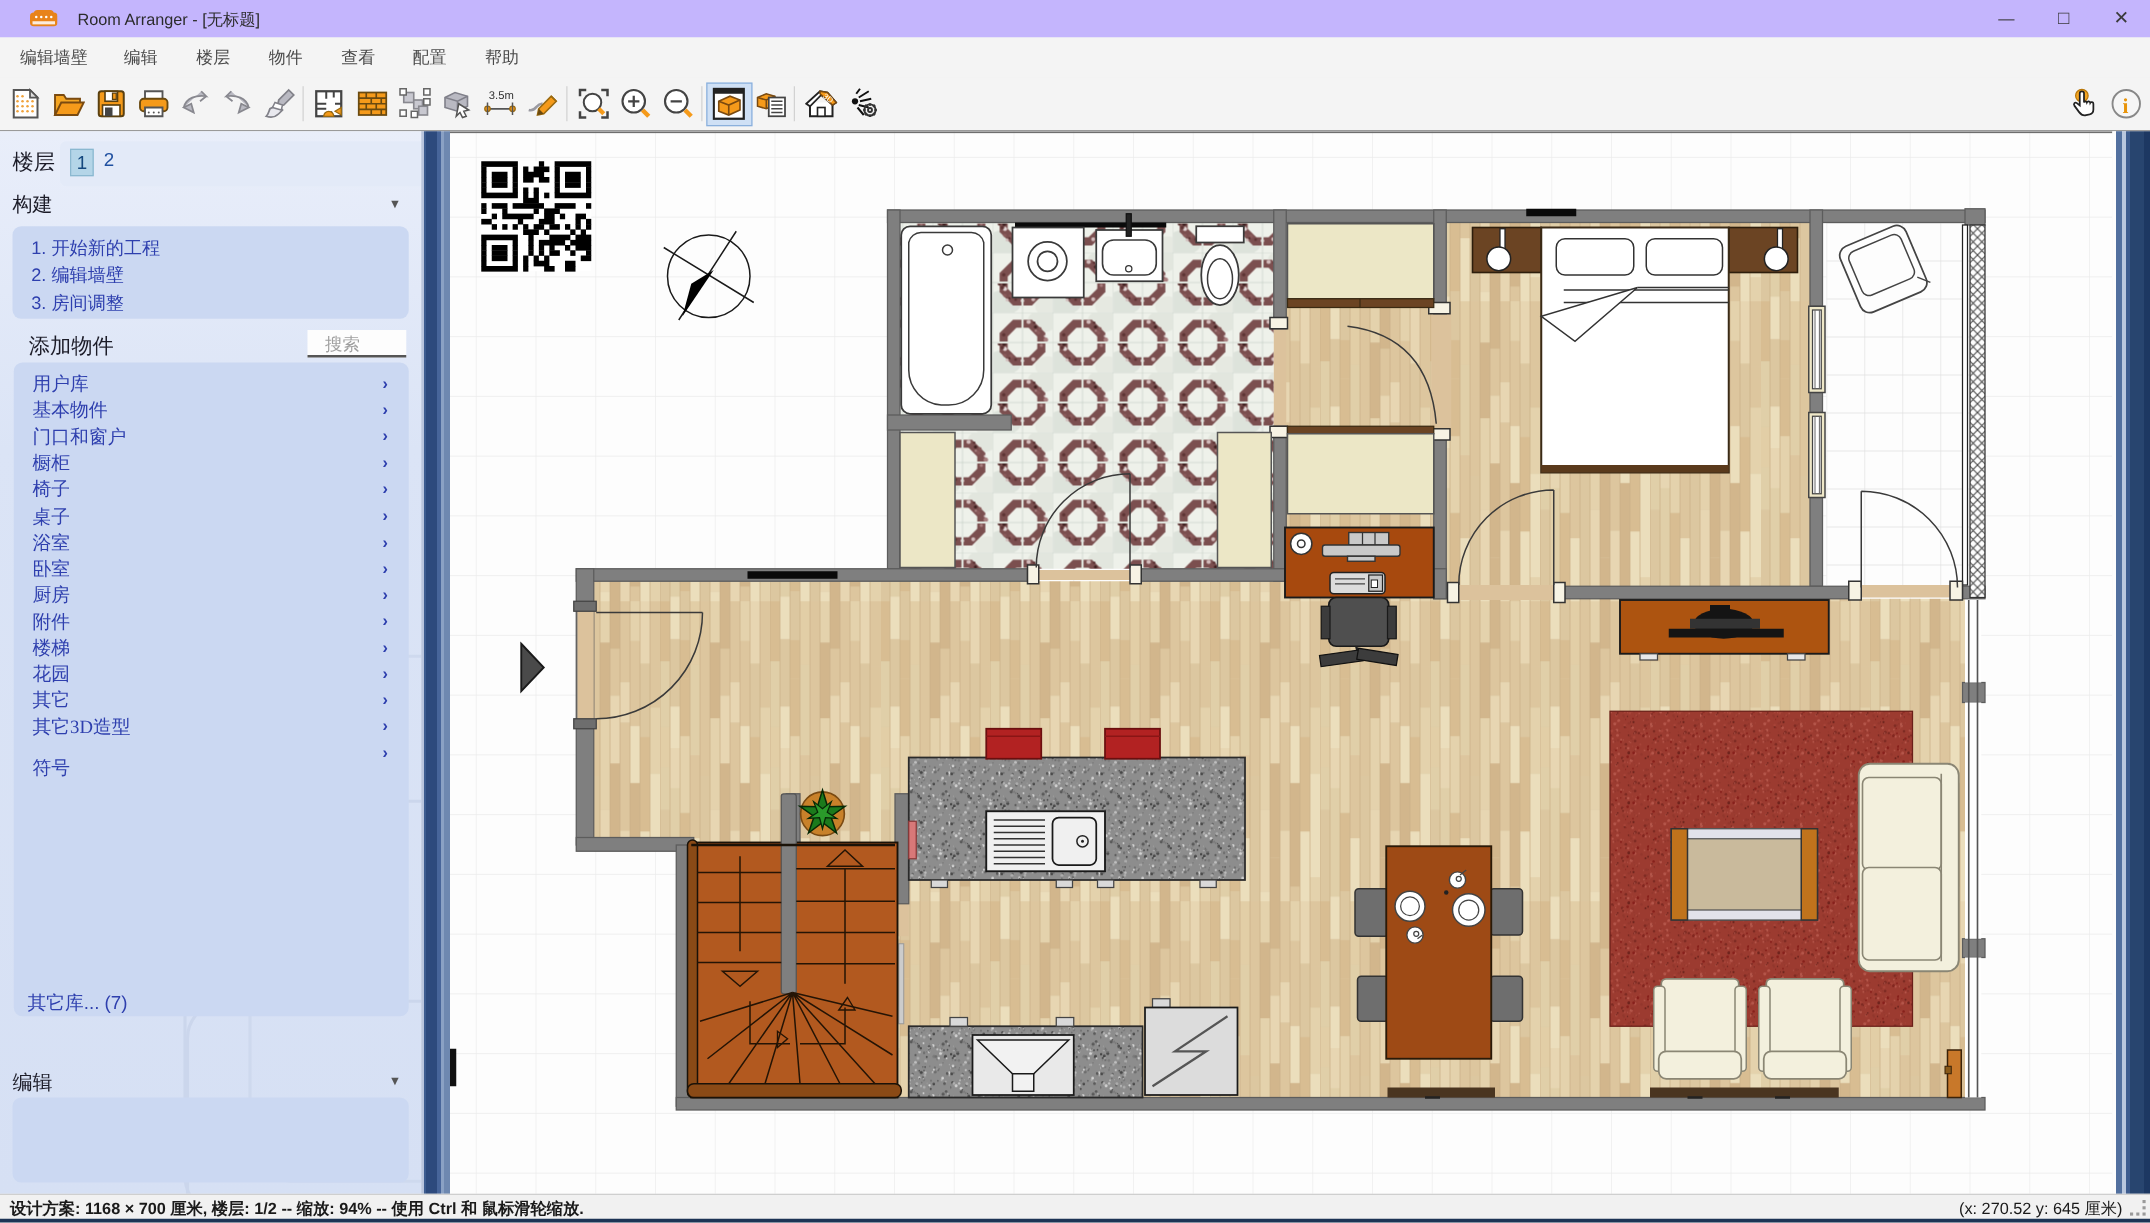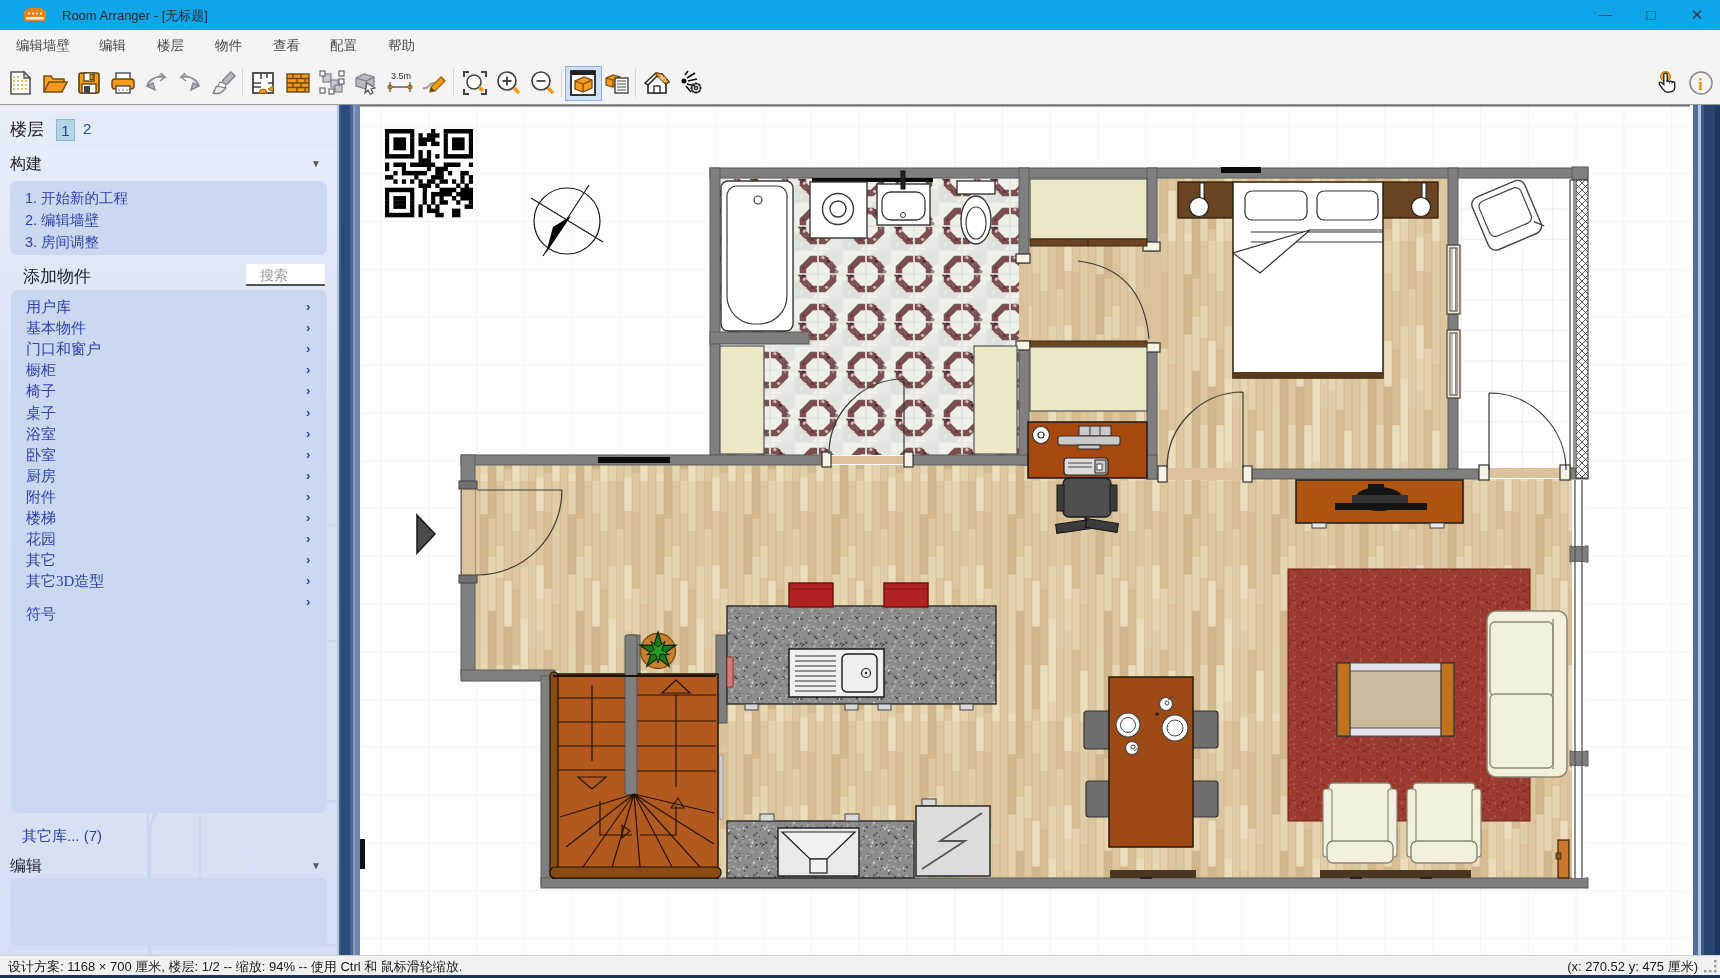--- a/index.html
+++ b/index.html
@@ -1,38 +1,38 @@
 <!DOCTYPE html>
 <html><head>
 <meta charset="utf-8">
 <style>
 * { margin:0; padding:0; box-sizing:border-box; }
 html,body { width:1720px; height:978px; overflow:hidden; font-family:"Liberation Sans",sans-serif; background:#f3f3f3; }
-#titlebar { position:absolute; left:0; top:0; width:1720px; height:30px; background:#0ea5e9; }
+#titlebar { position:absolute; left:0; top:0; width:1720px; height:30px; background:#c4b5fd; }
 #titlebar .appicon { position:absolute; left:24px; top:8px; }
 #titlebar .title { position:absolute; left:62px; top:7px; font-size:13px; color:#2b2b2b; }
 #titlebar .winbtn { position:absolute; top:0; width:46px; height:30px; color:#3a3a3a; font-size:13px; text-align:center; line-height:30px; }
 #menubar { position:absolute; left:0; top:30px; width:1720px; height:32px; background:#f4f4f4; }
 #menubar span { position:absolute; top:7px; font-size:13.5px; color:#4a4a4a; }
 #toolbar { position:absolute; left:0; top:62px; width:1720px; height:42px; background:#f4f4f4; }
 .tbi { position:absolute; top:8px; width:26px; height:26px; }
 .tbsep { position:absolute; top:7px; width:1px; height:28px; background:#d2d2d2; }
 #selbox { position:absolute; left:565px; top:4px; width:37px; height:35px; background:#cfe0f5; border:1px solid #8bb0dc; }
 #content { position:absolute; left:0; top:104px; width:1720px; height:851px; border-top:1px solid #9a9a9a; }
 #sidebar { position:absolute; left:0; top:0; width:337px; height:851px; background:linear-gradient(180deg,#e9eefa 0%, #dbe4f6 30%, #d6e0f4 100%); overflow:hidden; }
 .panelhead { position:absolute; font-size:16px; color:#1c1c28; }
 .bluebox { position:absolute; background:#cbd8f2; border-radius:7px; }
 .sideitem { position:absolute; font-size:15px; color:#2e3fae; }
 .arrow { position:absolute; font-size:13px; color:#2e3fae; font-weight:bold; }
 .dropd { position:absolute; font-size:10px; color:#555; }
 #divider { position:absolute; left:337px; top:0; width:23px; height:851px; background:linear-gradient(90deg,#b9c5dd 0 2px,#3d5c8f 2px 4px,#2d4a7d 4px 13px,#47659a 13px 16px,#8aa1c4 16px 18px,#6e88b0 18px 23px); }
 #canvaswrap { position:absolute; left:360px; top:0; width:1330px; height:851px; background:#fdfdfd; }
 #scrollbar { position:absolute; left:1690px; top:0; width:30px; height:851px; background:linear-gradient(90deg,#fdfdfd 0 3px,#52709f 3px 8px,#b9c7de 8px 11px,#3d5c8f 11px 14px,#28456f 14px 25px,#1d3862 25px 30px); }
 #statusbar { position:absolute; left:0; top:955px; width:1720px; height:20px; background:#f1f1f1; border-top:1px solid #cfcfcf; font-size:13px; color:#1a1a1a; }
-#statusbar .lefttxt { position:absolute; left:8px; top:2px; }
+#statusbar .lefttxt { position:absolute; left:8px; top:2px;font-weight:bold; }
 #statusbar .righttxt { position:absolute; right:22px; top:2px; }
 #navybottom { position:absolute; left:0; top:975px; width:1720px; height:3px; background:#1d3455; }
 </style>
 </head>
 <body>
 <div id="titlebar">
   <svg class="appicon" width="22" height="15" viewBox="0 0 22 15">
       <rect x="0" y="2" width="22" height="11" rx="3" fill="#e8831a"></rect>
       <rect x="3" y="0" width="16" height="8" rx="3" fill="#e8831a"></rect>
       <rect x="2" y="9" width="18" height="2.5" fill="#fff" opacity="0.85"></rect>
@@ -261,21 +261,21 @@
     <span class="sideitem" style="left:26px;top:404px;">楼梯</span>
       <span class="arrow" style="left:306px;top:405px;">›</span>
     <span class="sideitem" style="left:26px;top:425px;">花园</span>
       <span class="arrow" style="left:306px;top:426px;">›</span>
     <span class="sideitem" style="left:26px;top:446px;">其它</span>
       <span class="arrow" style="left:306px;top:447px;">›</span>
     <span class="sideitem" style="left:26px;top:467px;font-family:Liberation Serif, serif;">其它3D造型</span>
       <span class="arrow" style="left:306px;top:468px;">›</span>
     <span class="sideitem" style="left:26px;top:500px;">符号</span>
       <span class="arrow" style="left:306px;top:489px;">›</span>
-    <span class="sideitem" style="left:22px;top:688px;margin-top:34px;">其它库... (7)</span>
+    <span class="sideitem" style="left:22px;top:688px;">其它库... (7)</span>
     <span class="panelhead" style="left:10px;top:751px;">编辑</span>
     <span class="dropd" style="left:311px;top:755px;">▼</span>
     <div class="bluebox" style="left:10px;top:773px;width:317px;height:68px;"></div>
   </div>
   <div id="divider"></div>
   <div id="canvaswrap">
 <svg style="position:absolute;left:0;top:0;" width="1330" height="851" viewBox="360 104 1330 851">
 <defs>
 <pattern id="wood" patternUnits="userSpaceOnUse" width="88.0" height="240">
             <rect width="88.0" height="240" fill="#ddcaa4"></rect>
@@ -1034,21 +1034,21 @@
 <path d="M553 675 H716" stroke="#1a1208" stroke-width="2"></path>
 <circle cx="658" cy="650" r="17.5" fill="#c8812a" stroke="#7a4a12" stroke-width="1.3"></circle>
 <polygon points="658.0,631.0 662.1,644.3 676.1,644.1 664.7,652.2 669.2,665.4 658.0,657.0 646.8,665.4 651.3,652.2 639.9,644.1 653.9,644.3" fill="#1c7a1c" stroke="#062806" stroke-width="1.2"></polygon>
 <polygon points="665.1,640.3 661.8,648.8 669.4,653.7 660.4,653.2 658.0,662.0 655.6,653.2 646.6,653.7 654.2,648.8 650.9,640.3 658.0,646.0" fill="#2a9a2a" stroke="#062806" stroke-width="1"></polygon>
 </svg>
   </div>
   <div id="scrollbar"></div>
 </div>
 <div id="statusbar">
   <span class="lefttxt">设计方案: 1168 × 700 厘米, 楼层: 1/2 -- 缩放: 94% -- 使用 Ctrl 和 鼠标滑轮缩放.</span>
-  <span class="righttxt">(x: 270.52 y: 475 厘米)</span>
+  <span class="righttxt">(x: 270.52 y: 645 厘米)</span>
     <svg style="position:absolute;right:2px;top:4px;" width="14" height="14">
       <g fill="#9a9a9a">
         <rect x="10" y="10" width="2.5" height="2.5"></rect>
         <rect x="10" y="5" width="2.5" height="2.5"></rect>
         <rect x="5" y="10" width="2.5" height="2.5"></rect>
         <rect x="10" y="0" width="2.5" height="2.5"></rect>
         <rect x="0" y="10" width="2.5" height="2.5"></rect>
       </g>
     </svg>
 </div>

